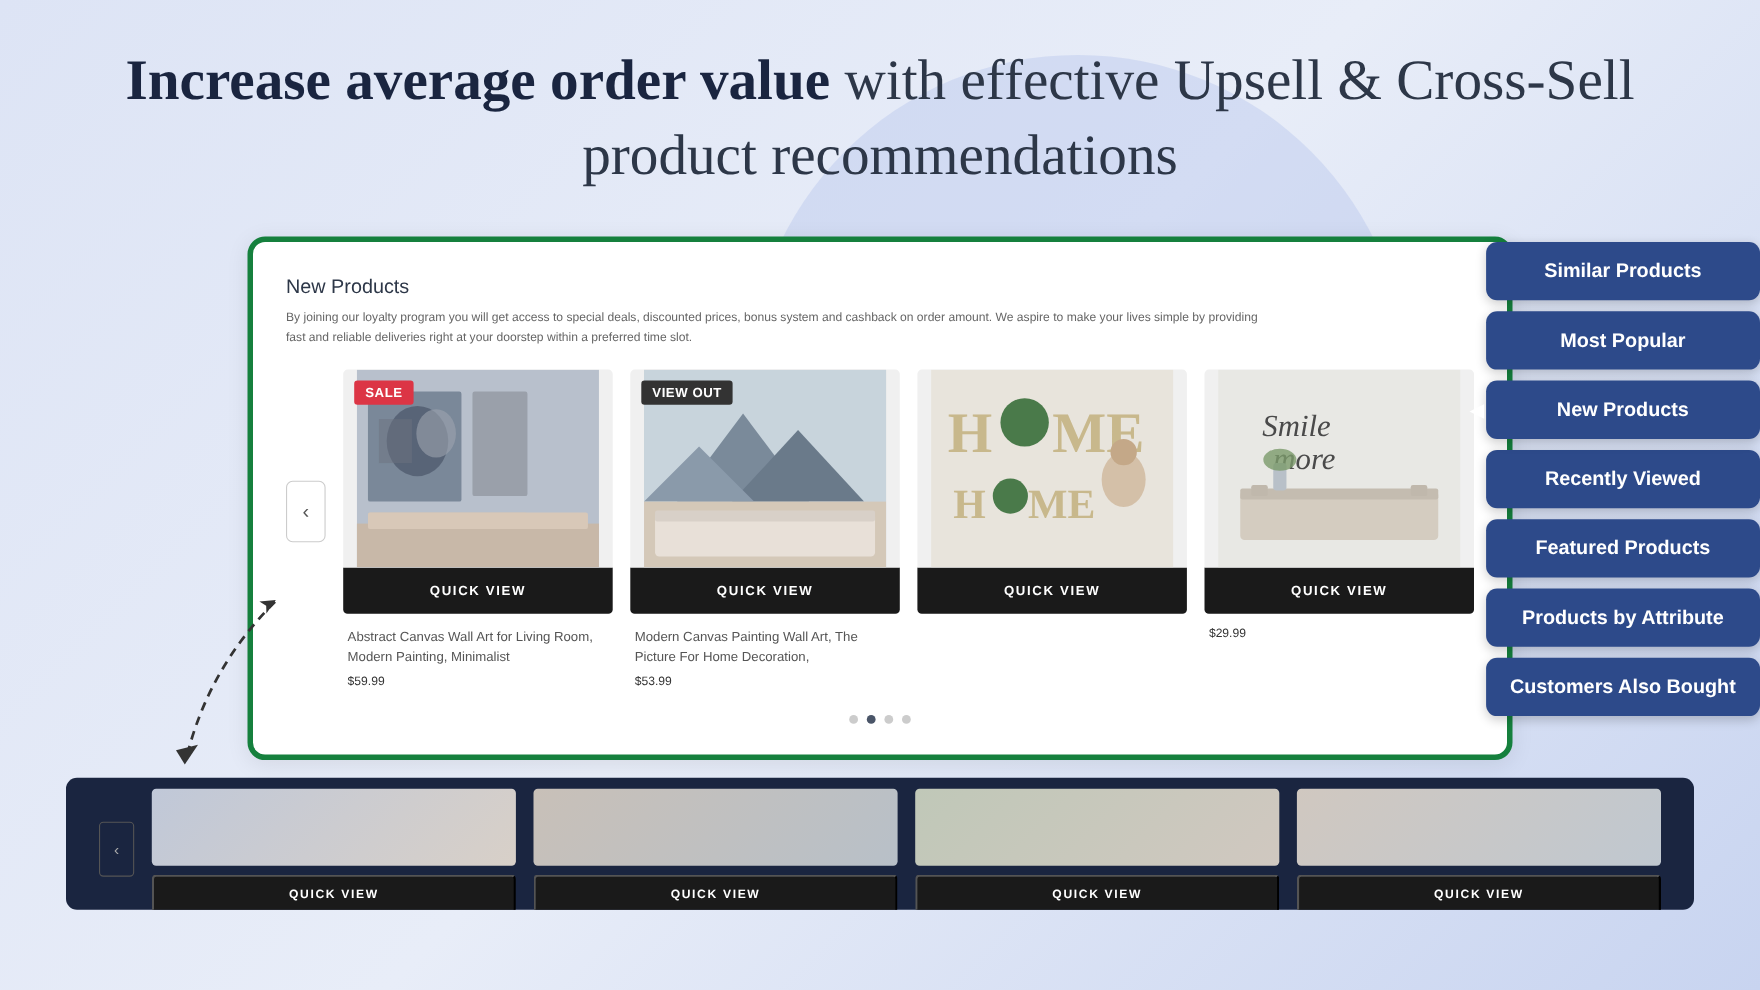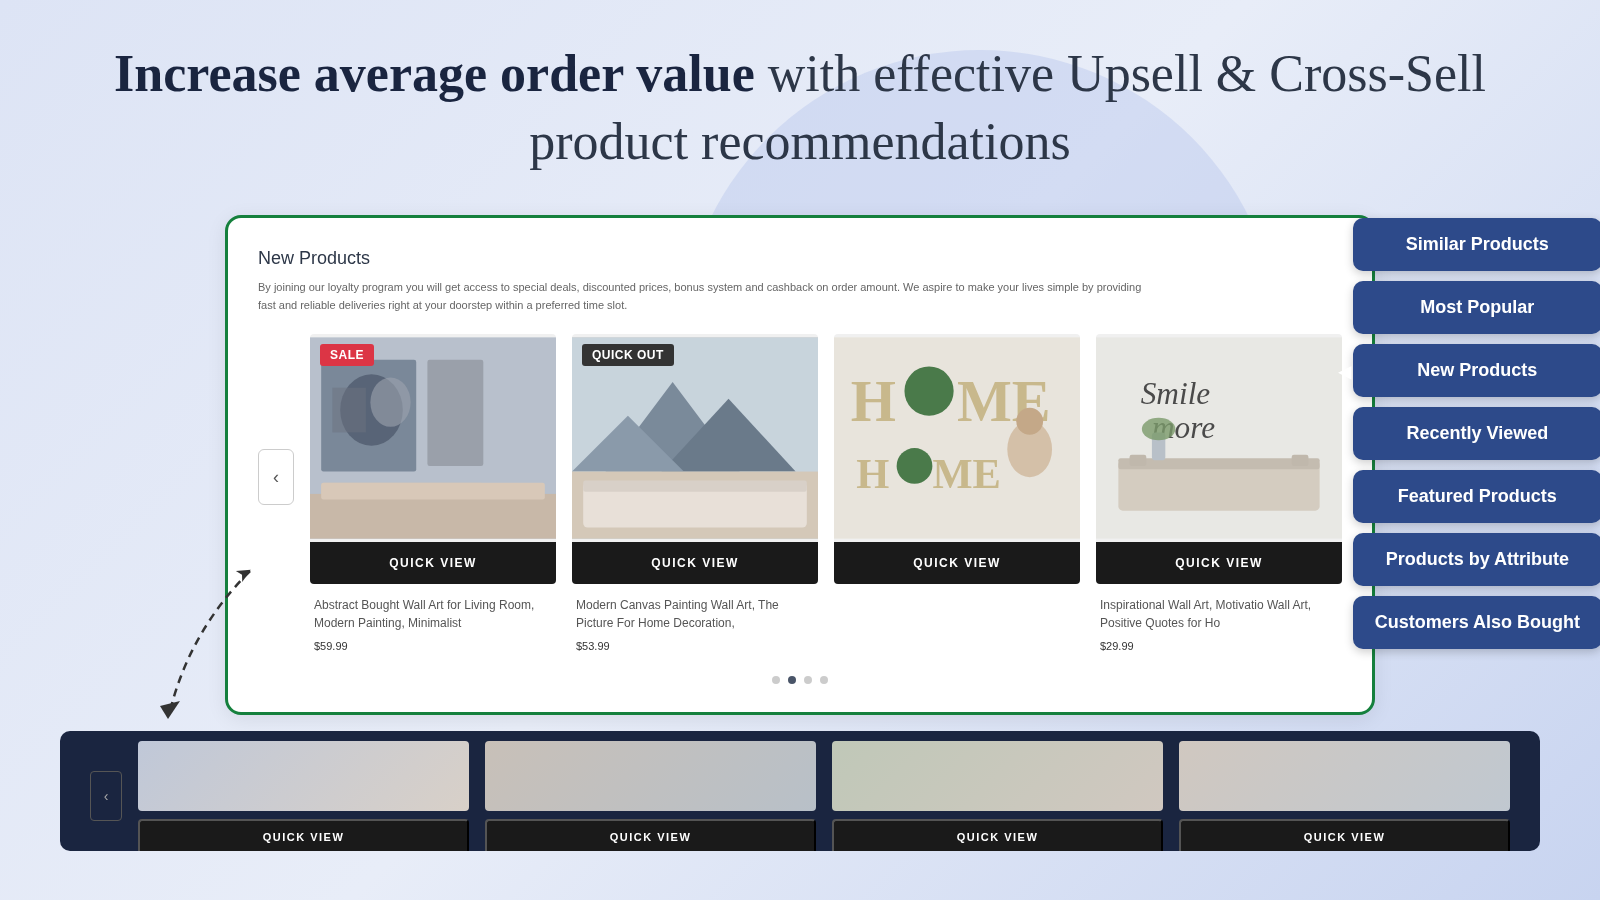--- a/index.html
+++ b/index.html
@@ -48,21 +48,21 @@
 
     .headline h1 strong {
       font-weight: 800;
       color: #1a2540;
     }
 
     
     .main-card {
       background: #ffffff;
       border-radius: 16px;
-      border: 3px solid #15803d;
+      border: 5px solid #15803d;
       padding: 30px 30px 20px 30px;
       position: relative;
       max-width: 1150px;
       margin: 0 auto;
       box-shadow: 0 4px 20px rgba(0,0,0,0.08);
     }
 
     .card-section-title {
       font-size: 18px;
       color: #2d3748;
@@ -103,21 +103,21 @@
     }
 
     .product-card {
       flex: 1;
       min-width: 0;
     }
 
     .product-image-wrap {
       position: relative;
       width: 100%;
-      height: 208px;
+      height: 180px;
       overflow: hidden;
       border-radius: 4px 4px 0 0;
       background: #f0f0f0;
     }
 
     .product-badge {
       position: absolute;
       top: 10px;
       left: 10px;
       padding: 4px 10px;
@@ -302,28 +302,28 @@
             <ellipse cx="55" cy="65" rx="28" ry="32" fill="#4a5568" opacity="0.7"></ellipse>
             <ellipse cx="72" cy="58" rx="18" ry="22" fill="#9ca3af" opacity="0.6"></ellipse>
             <rect x="20" y="45" width="30" height="40" fill="#6b7280" opacity="0.5"></rect>
 
             <rect x="0" y="140" width="220" height="40" fill="#c8b8a8"></rect>
             <rect x="10" y="130" width="200" height="15" fill="#d8c8b8" rx="2"></rect>
           </svg>
         </div>
         <button class="quick-view-btn">QUICK VIEW</button>
         <div class="product-info">
-          <div class="product-name">Abstract Bought Wall Art for Living Room, Modern Painting, Minimalist</div>
+          <div class="product-name">Abstract Canvas Wall Art for Living Room, Modern Painting, Minimalist</div>
           <div class="product-price">$59.99</div>
         </div>
       </div>
 
       <div class="product-card">
         <div class="product-image-wrap">
-          <span class="product-badge badge-soldout">QUICK OUT</span>
+          <span class="product-badge badge-soldout">VIEW OUT</span>
           <svg class="art-canvas" viewBox="0 0 220 180" xmlns="http://www.w3.org/2000/svg">
             <rect width="220" height="180" fill="#d4cec8"></rect>
 
             <rect x="0" y="0" width="220" height="180" fill="#c8d4dc"></rect>
             <polygon points="30,120 90,40 150,120" fill="#7a8a9a"></polygon>
             <polygon points="80,120 140,55 200,120" fill="#6a7a8a"></polygon>
             <polygon points="0,120 50,70 100,120" fill="#8a9aaa"></polygon>
             <rect x="0" y="120" width="220" height="60" fill="#d4c8b8"></rect>
 
             <rect x="10" y="130" width="200" height="40" fill="#e8e0d8" rx="4"></rect>
@@ -369,21 +369,20 @@
             <rect x="20" y="108" width="180" height="10" fill="#c4bcb0" rx="2"></rect>
             <rect x="30" y="105" width="15" height="10" fill="#c0b8ac" rx="2"></rect>
             <rect x="175" y="105" width="15" height="10" fill="#c0b8ac" rx="2"></rect>
 
             <rect x="50" y="85" width="12" height="25" fill="#b8c0c8" rx="3"></rect>
             <ellipse cx="56" cy="82" rx="15" ry="10" fill="#7a9a6a" opacity="0.8"></ellipse>
           </svg>
         </div>
         <button class="quick-view-btn">QUICK VIEW</button>
         <div class="product-info">
-          <div class="product-name">Inspirational Wall Art, Motivatio Wall Art, Positive Quotes for Ho</div>
           <div class="product-price">$29.99</div>
         </div>
       </div>
 
     </div>
 
     <div class="dots-row">
       <div class="dot"></div>
       <div class="dot active"></div>
       <div class="dot"></div>

